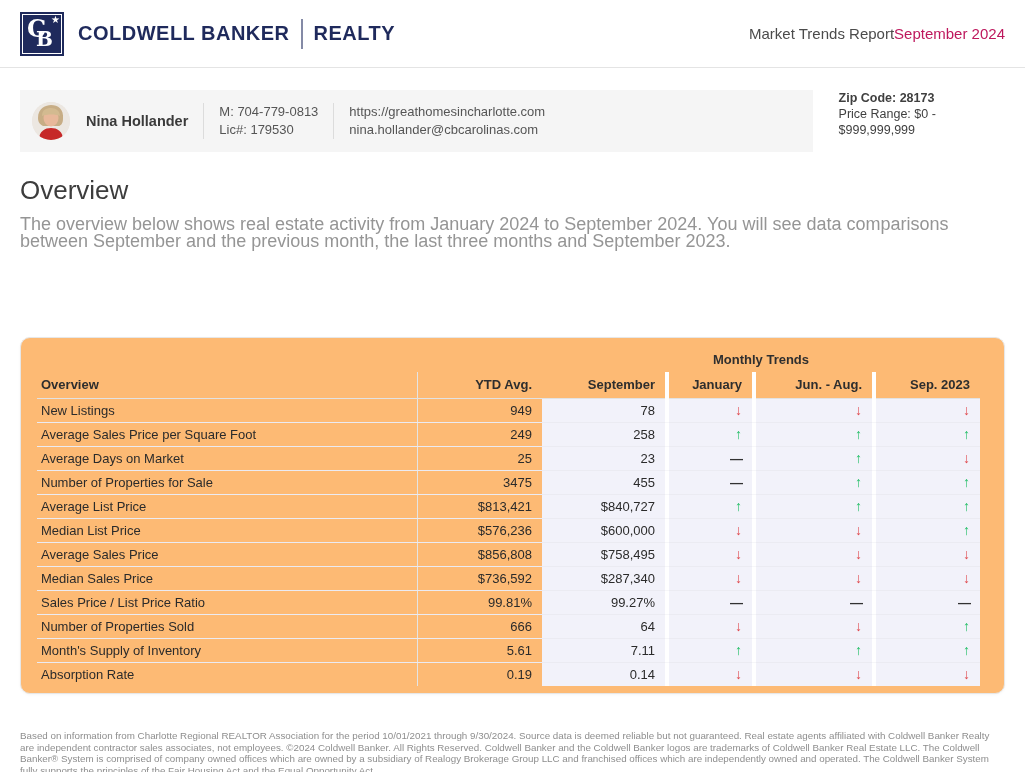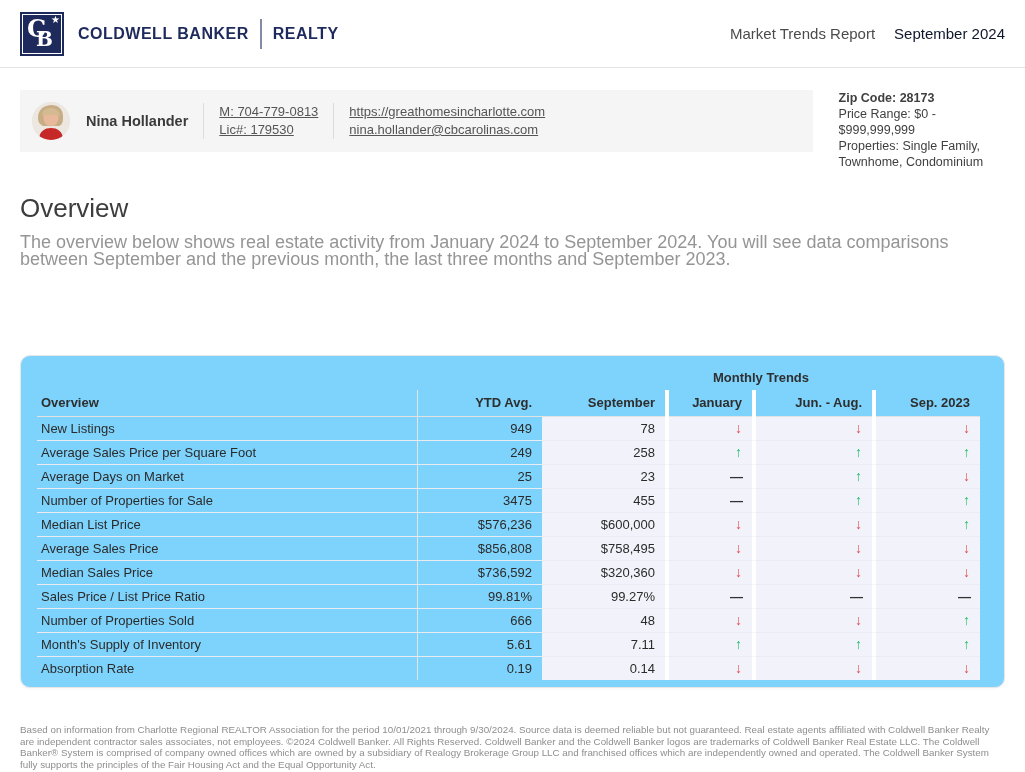--- a/index.html
+++ b/index.html
@@ -21,52 +21,52 @@
     box-shadow:inset 0 0 0 2px #1f2a5c, inset 0 0 0 3px #ffffff;
     margin-right:14px; flex:0 0 auto;
   }
   .monogram .mono-c, .monogram .mono-b {
     position:absolute; color:#fff; font-family:"DejaVu Serif", serif; font-weight:bold;
   }
   .monogram .mono-c { font-size:24px; left:7px; top:2px; }
   .monogram .mono-b { font-size:20px; left:16px; top:15px; }
   .monogram .mono-star { position:absolute; color:#fff; font-size:10px; right:4px; top:2px; }
   .brand-name, .brand-division {
-    color:#1f2a5c; font-weight:bold; font-size:16px; letter-spacing:0.5px;
+    color:#1f2a5c; font-weight:bold; font-size:20px; letter-spacing:0.5px;
     white-space:nowrap;
   }
   .brand-divider { width:2px; height:30px; background:#1f2a5c; margin:0 11px; opacity:0.55; }
   .header-right { display:flex; align-items:center; font-size:15px; }
   .report-title { color:#4b4b4b; }
-  .report-period { color:#0f172a;margin-left:19px; }
+  .report-period { color:#be185d; }
 
   
   .agent-row { margin:22px 20px 0 20px; display:flex; align-items:flex-start; }
   .agent-bar {
     width:800px; height:62px; background:#f5f5f5;
     display:flex; align-items:center;
   }
   .avatar { width:38px; height:38px; border-radius:50%; overflow:hidden; margin:0 16px 0 12px; flex:0 0 auto; background:#e9e4de; }
   .agent-name { font-weight:bold; font-size:14.5px; color:#3a3a3a; white-space:nowrap; }
   .v-div { width:1px; height:36px; background:#dcdcdc; margin:0 15px; }
-  .agent-col { font-size:13px; color:#555; line-height:18px; white-space:nowrap;text-decoration:underline; }
+  .agent-col { font-size:13px; color:#555; line-height:18px; white-space:nowrap; }
   .filter-block {
     margin-left:26px; width:168px; font-size:12.5px; line-height:16px; color:#3f3f3f;
   }
   .filter-block .bold { font-weight:bold; }
 
   
   .overview-title { margin:23px 20px 0 20px; font-size:26px; font-weight:400; color:#3d3d3d; }
   .overview-desc  { margin:10px 20px 0 20px; font-size:18px; line-height:16.5px; color:#959595; max-width:985px; }
 
   
   .card {
     margin:88px 20px 0 20px; width:985px;
     border:1px solid #e7e7e7; border-radius:10px;
-    background:#7dd3fc; box-shadow:0 1px 3px rgba(0,0,0,0.04);
+    background:#fdba74; box-shadow:0 1px 3px rgba(0,0,0,0.04);
     padding:8px 26px 7px 16px;
   }
   table { border-collapse:collapse; table-layout:fixed; width:943px; font-size:13px; }
   col.w-label {width:380px;} col.w-ytd {width:125px;} col.w-sep {width:123px;}
   col.w-sp {width:4px;} col.w-aug {width:83px;} col.w-junaug {width:116px;} col.w-s23 {width:104px;}
   th, td { font-weight:normal; padding:0; }
   .group-row th { height:26px; font-weight:bold; color:#2f2f2f; font-size:13px; text-align:center; }
   .head-row th { height:26px; font-weight:bold; color:#2e2e2e; border-bottom:1px solid #e2e2e2; }
   .c-label { text-align:left; padding-left:4px; border-right:1px solid #e4e4e4; }
   .c-num   { text-align:right; padding-right:10px;margin-top:23px; }
@@ -126,21 +126,20 @@
     </div>
     <div class="v-div"></div>
     <div class="agent-col">
       <div>https://greathomesincharlotte.com</div>
       <div>nina.hollander@cbcarolinas.com</div>
     </div>
   </div>
   <div class="filter-block">
     <div class="bold">Zip Code: 28173</div>
     <div>Price Range: $0 - $999,999,999</div>
-    <div>Properties: Single Family, Townhome, Condominium</div>
   </div>
 </div>
 
 <h1 class="overview-title">Overview</h1>
 <p class="overview-desc">The overview below shows real estate activity from January 2024 to September 2024. You will see data comparisons between September and the previous month, the last three months and September 2023.</p>
 
 <div class="card">
   <table>
     <colgroup>
       <col class="w-label">
@@ -209,20 +208,31 @@
           <td class="c-num">3475</td>
           <td class="c-num hl">455</td>
           <td class="sp"></td>
           <td class="c-trend hl"><span class="arrow flat">—</span></td>
           <td class="sp"></td>
           <td class="c-trend hl"><span class="arrow up">↑</span></td>
           <td class="sp"></td>
           <td class="c-trend hl"><span class="arrow up">↑</span></td>
         </tr>
         <tr>
+          <td class="c-label">Average List Price</td>
+          <td class="c-num">$813,421</td>
+          <td class="c-num hl">$840,727</td>
+          <td class="sp"></td>
+          <td class="c-trend hl"><span class="arrow up">↑</span></td>
+          <td class="sp"></td>
+          <td class="c-trend hl"><span class="arrow up">↑</span></td>
+          <td class="sp"></td>
+          <td class="c-trend hl"><span class="arrow up">↑</span></td>
+        </tr>
+        <tr>
           <td class="c-label">Median List Price</td>
           <td class="c-num">$576,236</td>
           <td class="c-num hl">$600,000</td>
           <td class="sp"></td>
           <td class="c-trend hl"><span class="arrow down">↓</span></td>
           <td class="sp"></td>
           <td class="c-trend hl"><span class="arrow down">↓</span></td>
           <td class="sp"></td>
           <td class="c-trend hl"><span class="arrow up">↑</span></td>
         </tr>
@@ -233,21 +243,21 @@
           <td class="sp"></td>
           <td class="c-trend hl"><span class="arrow down">↓</span></td>
           <td class="sp"></td>
           <td class="c-trend hl"><span class="arrow down">↓</span></td>
           <td class="sp"></td>
           <td class="c-trend hl"><span class="arrow down">↓</span></td>
         </tr>
         <tr>
           <td class="c-label">Median Sales Price</td>
           <td class="c-num">$736,592</td>
-          <td class="c-num hl">$320,360</td>
+          <td class="c-num hl">$287,340</td>
           <td class="sp"></td>
           <td class="c-trend hl"><span class="arrow down">↓</span></td>
           <td class="sp"></td>
           <td class="c-trend hl"><span class="arrow down">↓</span></td>
           <td class="sp"></td>
           <td class="c-trend hl"><span class="arrow down">↓</span></td>
         </tr>
         <tr>
           <td class="c-label">Sales Price / List Price Ratio</td>
           <td class="c-num">99.81%</td>
@@ -255,21 +265,21 @@
           <td class="sp"></td>
           <td class="c-trend hl"><span class="arrow flat">—</span></td>
           <td class="sp"></td>
           <td class="c-trend hl"><span class="arrow flat">—</span></td>
           <td class="sp"></td>
           <td class="c-trend hl"><span class="arrow flat">—</span></td>
         </tr>
         <tr>
           <td class="c-label">Number of Properties Sold</td>
           <td class="c-num">666</td>
-          <td class="c-num hl">48</td>
+          <td class="c-num hl">64</td>
           <td class="sp"></td>
           <td class="c-trend hl"><span class="arrow down">↓</span></td>
           <td class="sp"></td>
           <td class="c-trend hl"><span class="arrow down">↓</span></td>
           <td class="sp"></td>
           <td class="c-trend hl"><span class="arrow up">↑</span></td>
         </tr>
         <tr>
           <td class="c-label">Month's Supply of Inventory</td>
           <td class="c-num">5.61</td>

